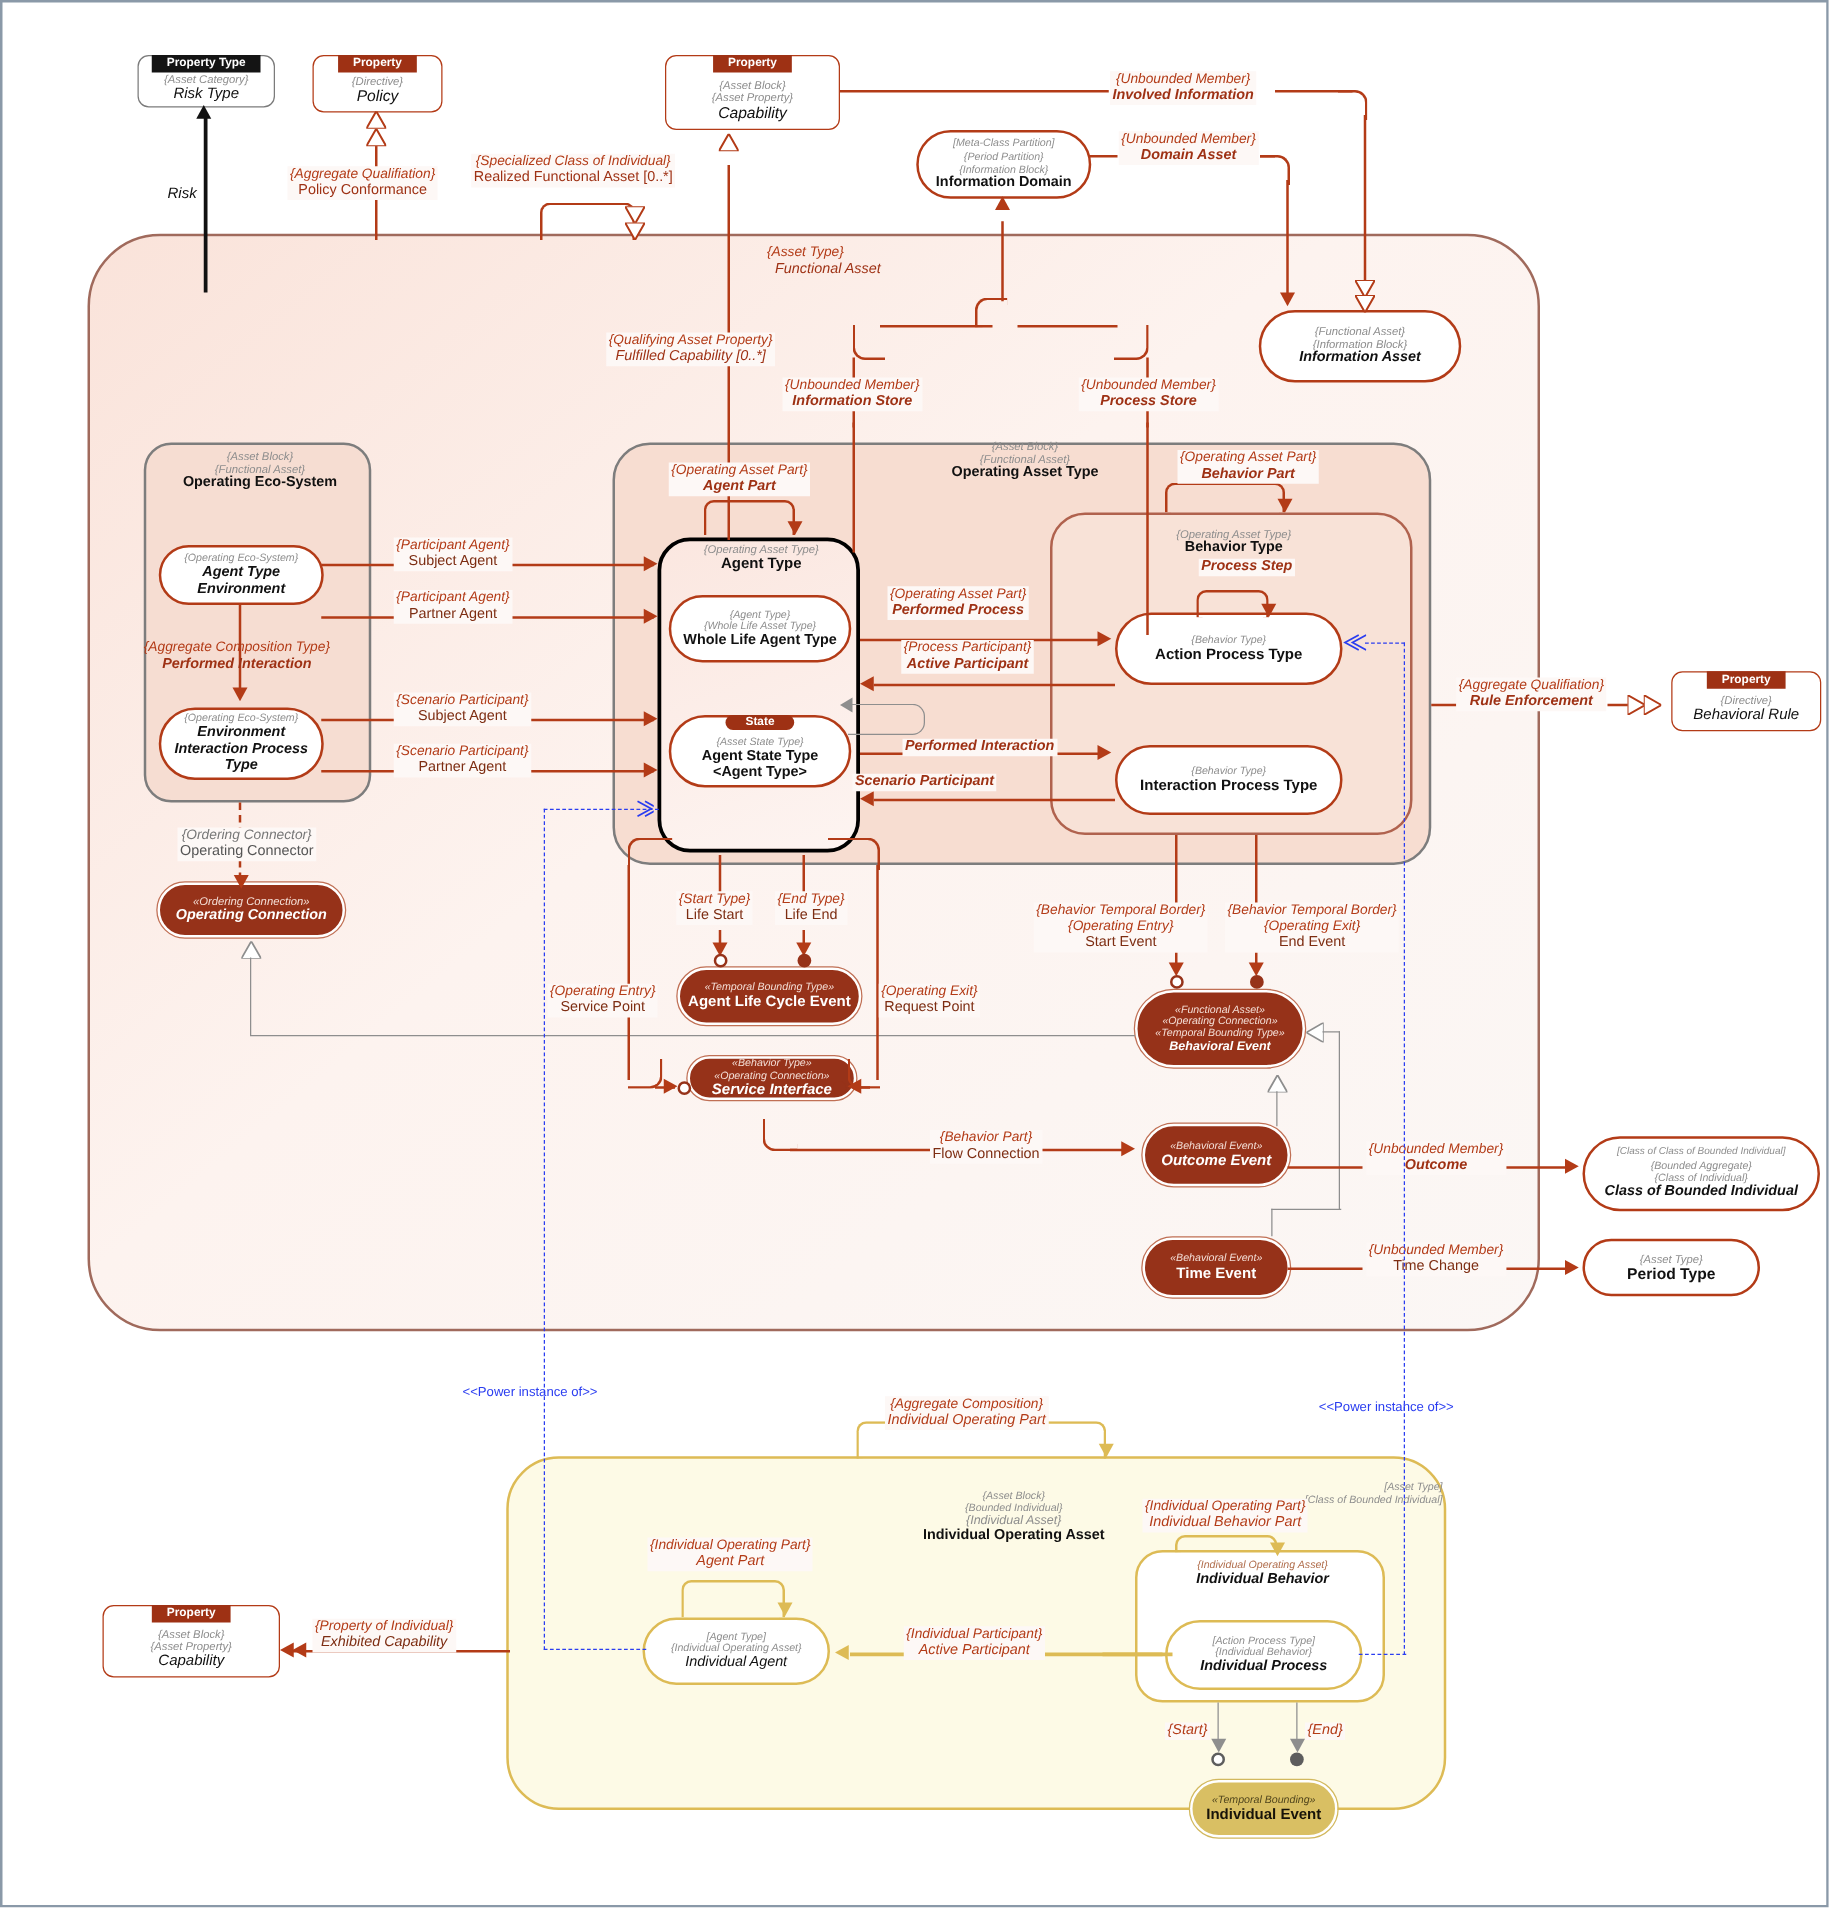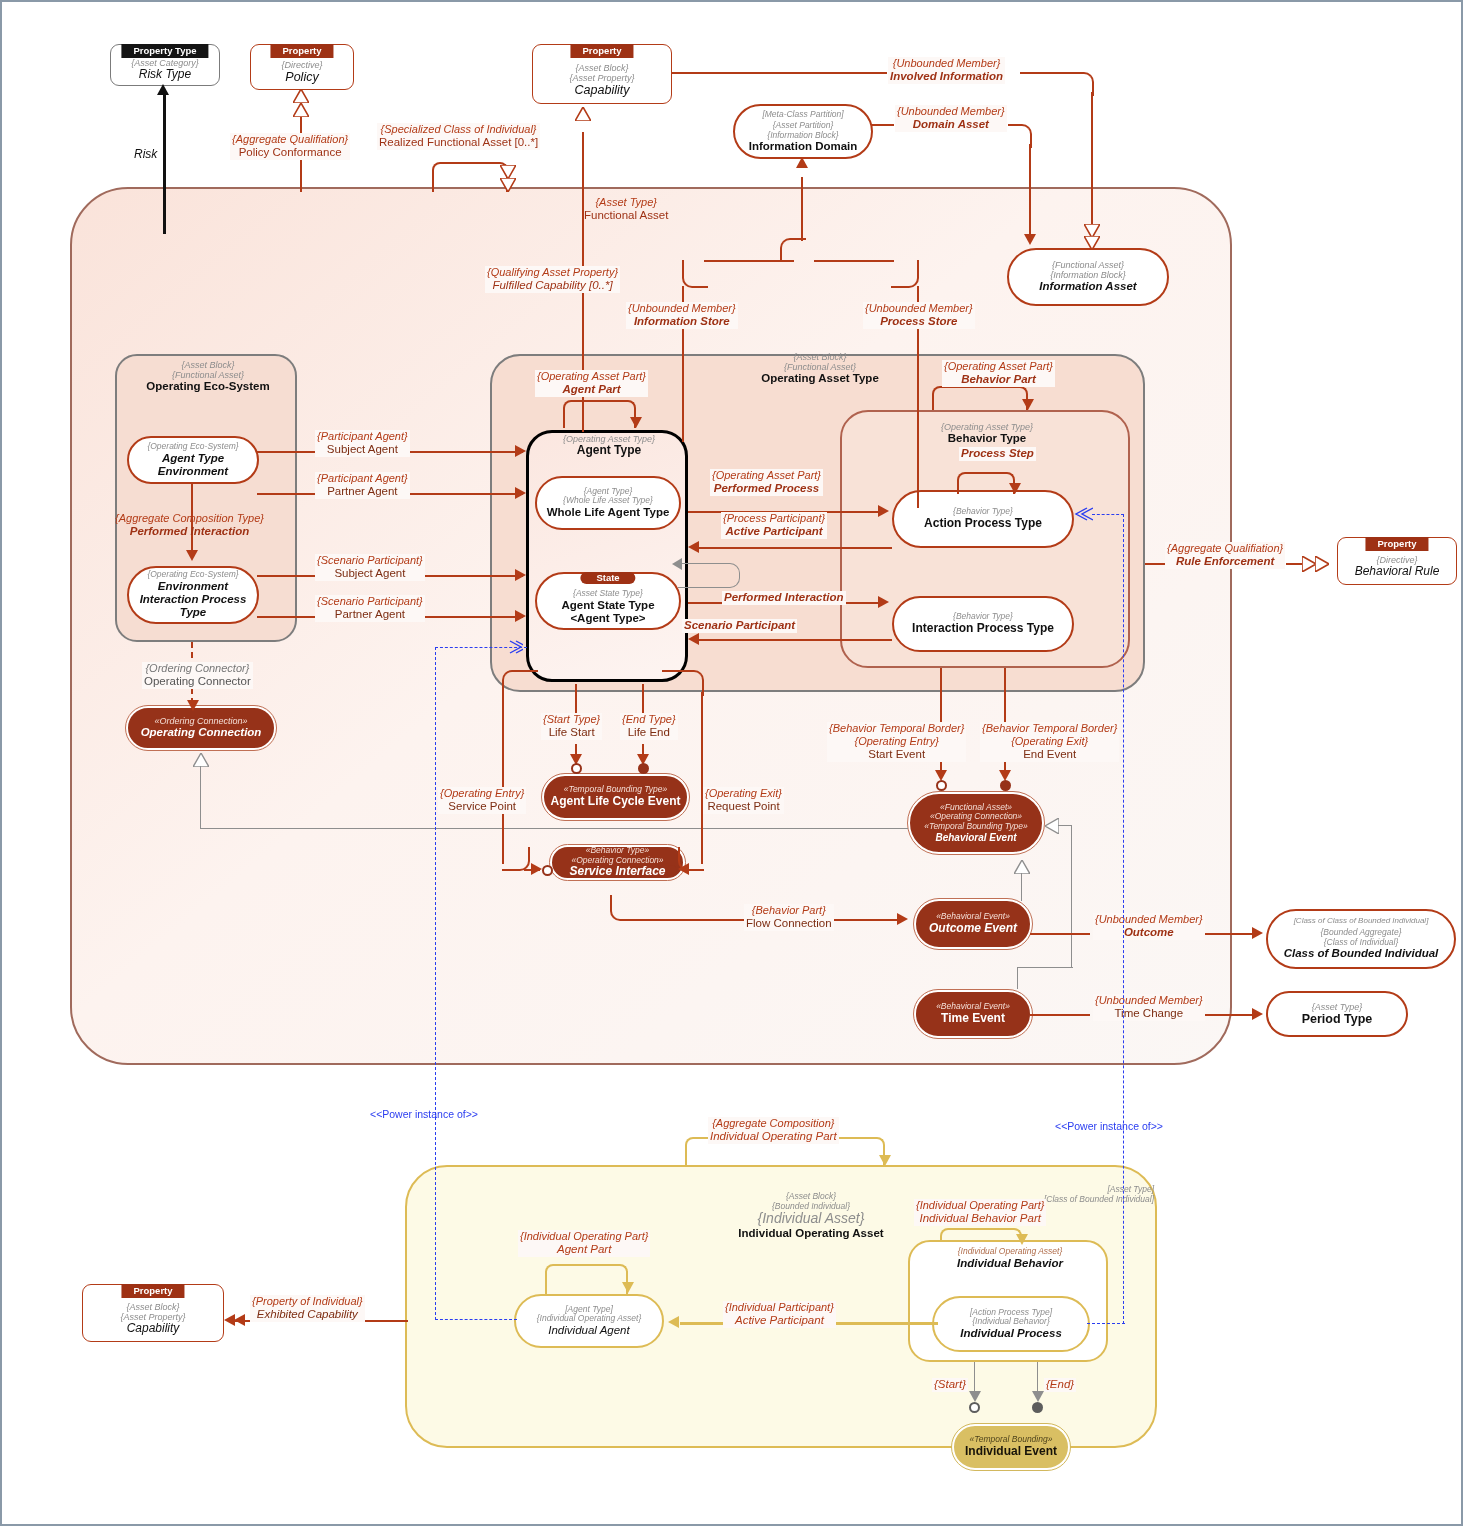--- a/index.html
+++ b/index.html
@@ -137,21 +137,21 @@
 
   <div class="node rr" style="left:530px;top:42px;width:140px;height:60px;">
     <div class="hdr">Property</div>
     <div class="st" style="font-size:9px;margin-top:12px;">{Asset Block}</div>
     <div class="st" style="font-size:9px;">{Asset Property}</div>
     <div class="nm" style="font-size:12.5px;font-style:italic;">Capability</div>
   </div>
 
   <div class="node pill" style="left:731px;top:102px;width:140px;height:55px;">
     <div class="st" style="font-size:8.5px;">[Meta-Class Partition]</div>
-    <div class="st" style="font-size:8.5px;margin-top:2px;">{Asset Partition}</div>
+    <div class="st" style="font-size:8.5px;margin-top:2px;">{Period Partition}</div>
     <div class="st" style="font-size:8.5px;">{Information Block}</div>
     <div class="nm" style="font-size:11.5px;font-weight:bold;">Information Domain</div>
   </div>
 
   <div class="node pill" style="left:1005px;top:246px;width:162px;height:58px;">
     <div class="st" style="font-size:9px;">{Functional Asset}</div>
     <div class="st" style="font-size:9px;">{Information Block}</div>
     <div class="nm" style="font-size:11.5px;font-weight:bold;font-style:italic;">Information Asset</div>
   </div>
 
@@ -270,21 +270,21 @@
 
   <div class="ev" style="left:912px;top:988px;width:118px;height:48px;">
     <div class="st" style="font-size:8.5px;">«Behavioral Event»</div>
     <div class="nm" style="font-size:12px;font-style:normal;">Time Event</div>
   </div>
 
   <div class="frame f-yellow" style="left:403px;top:1163px;width:752px;height:283px;"></div>
   <div class="lbl nobg" style="left:712px;top:1190px;width:190px;">
     <span class="st" style="font-size:8.5px;display:block;">{Asset Block}</span>
     <span class="st" style="font-size:8.5px;display:block;">{Bounded Individual}</span>
-    <span class="st" style="font-size:14px;display:block;">{Individual Asset}</span>
+    <span class="st" style="font-size:10px;display:block;">{Individual Asset}</span>
     <span class="nm" style="font-size:11.5px;font-weight:bold;display:block;">Individual Operating Asset</span>
   </div>
 
   <div class="node pill yellow" style="left:512px;top:1292px;width:150px;height:54px;">
     <div class="st" style="font-size:8.5px;">[Agent Type]</div>
     <div class="st" style="font-size:8.5px;">{Individual Operating Asset}</div>
     <div class="nm" style="font-size:11.5px;font-weight:normal;font-style:italic;">Individual Agent</div>
   </div>
 
   <div class="frame f-ib" style="left:906px;top:1238px;width:200px;height:122px;"></div>
@@ -341,21 +341,21 @@
         <polygon points="8,14 16,0 0,0" fill="#fff" stroke="#b33b17" stroke-width="1.6"></polygon>
       </svg>
   </div>
   <div class="lbl" style="left:375px;top:121px;">
     <span class="a">{Specialized Class of Individual}</span>
     <span class="b">Realized Functional Asset [0..*]</span>
   </div>
 
   <div class="lbl nobg" style="left:580px;top:194px;">
     <span class="a">{Asset Type}</span>
-    <span class="b" style="">Functional Asset</span>
+    <span class="b" style="font-style:italic;margin-left:36px;">Functional Asset</span>
   </div>
 
   <div class="ln lnv" style="left:580px;top:130px;height:300px;width:1.8px;"></div>
   <div class="tri-up" style="left:573px;top:105px;">
     <svg width="16" height="14">
         <polygon points="8,0 16,14 0,14" fill="#fff" stroke="#b33b17" stroke-width="1.6"></polygon>
       </svg>
   </div>
   <div class="lbl" style="left:483px;top:264px;">
     <span class="a">{Qualifying Asset Property}</span>

